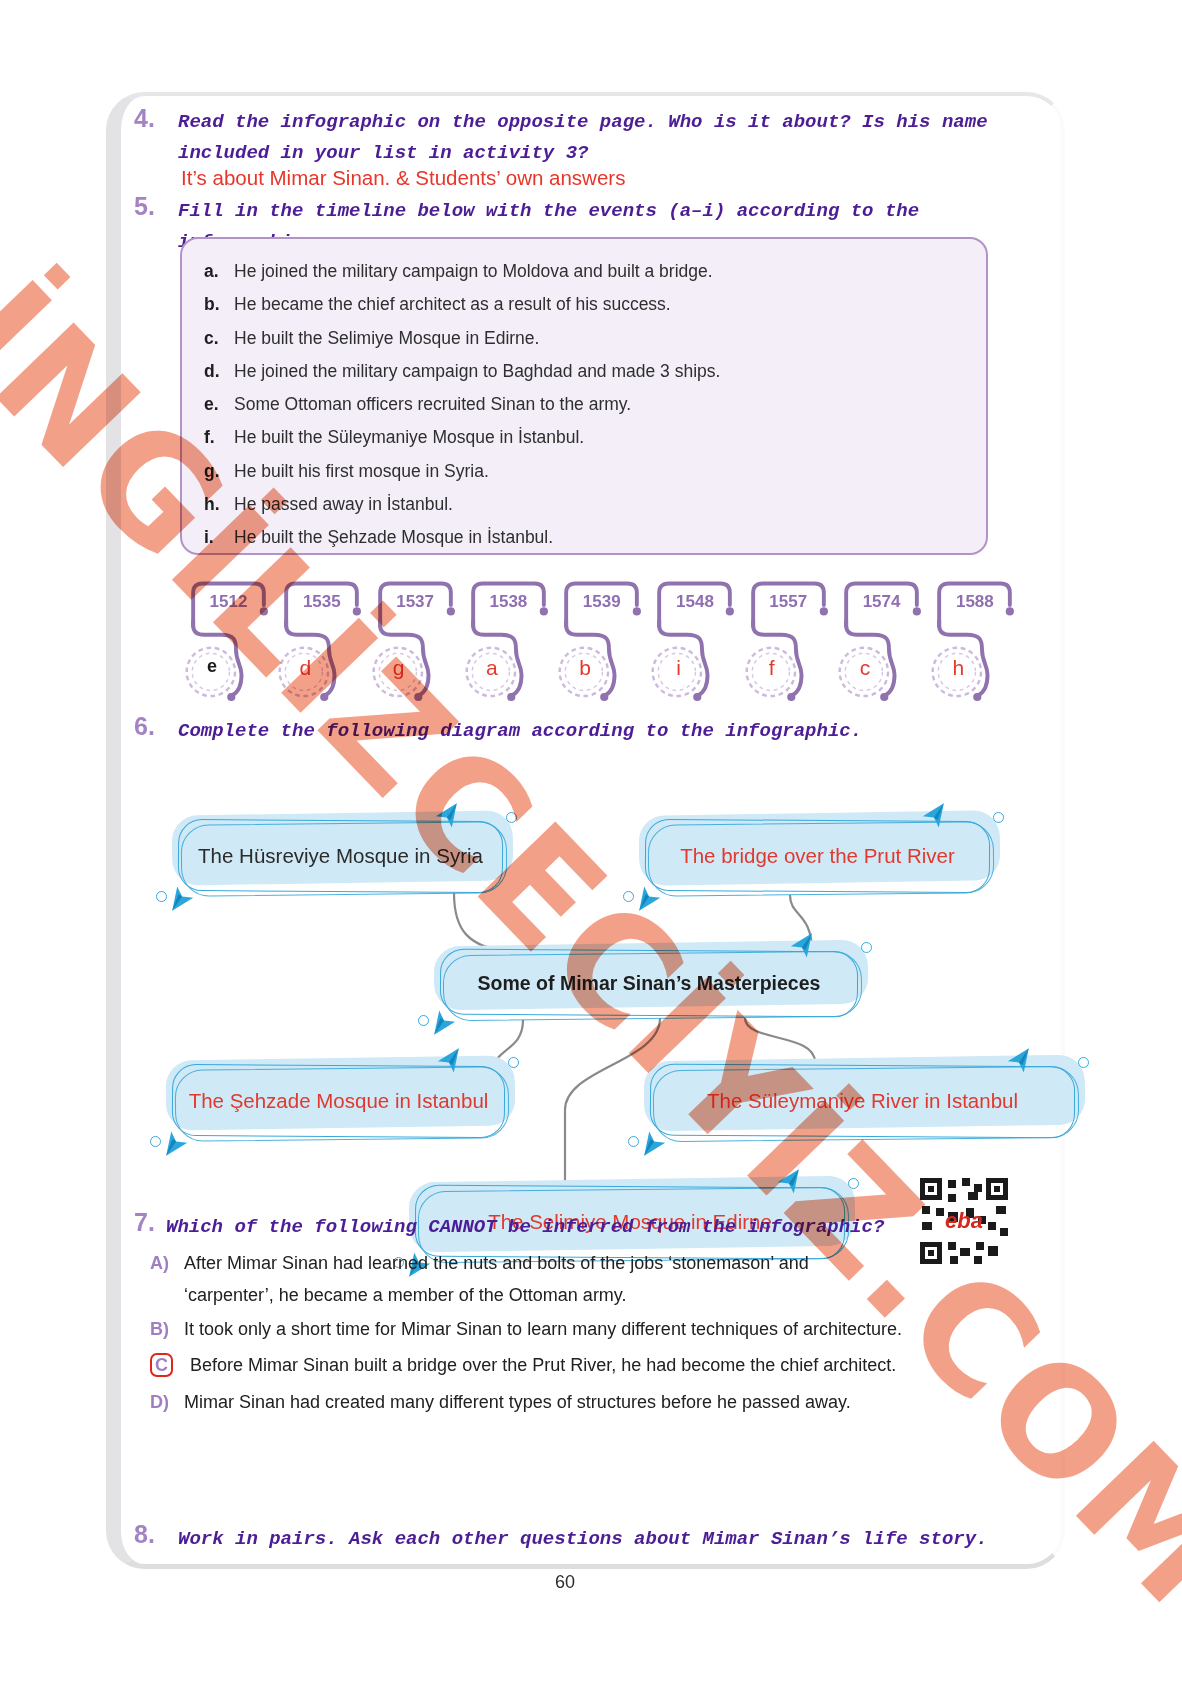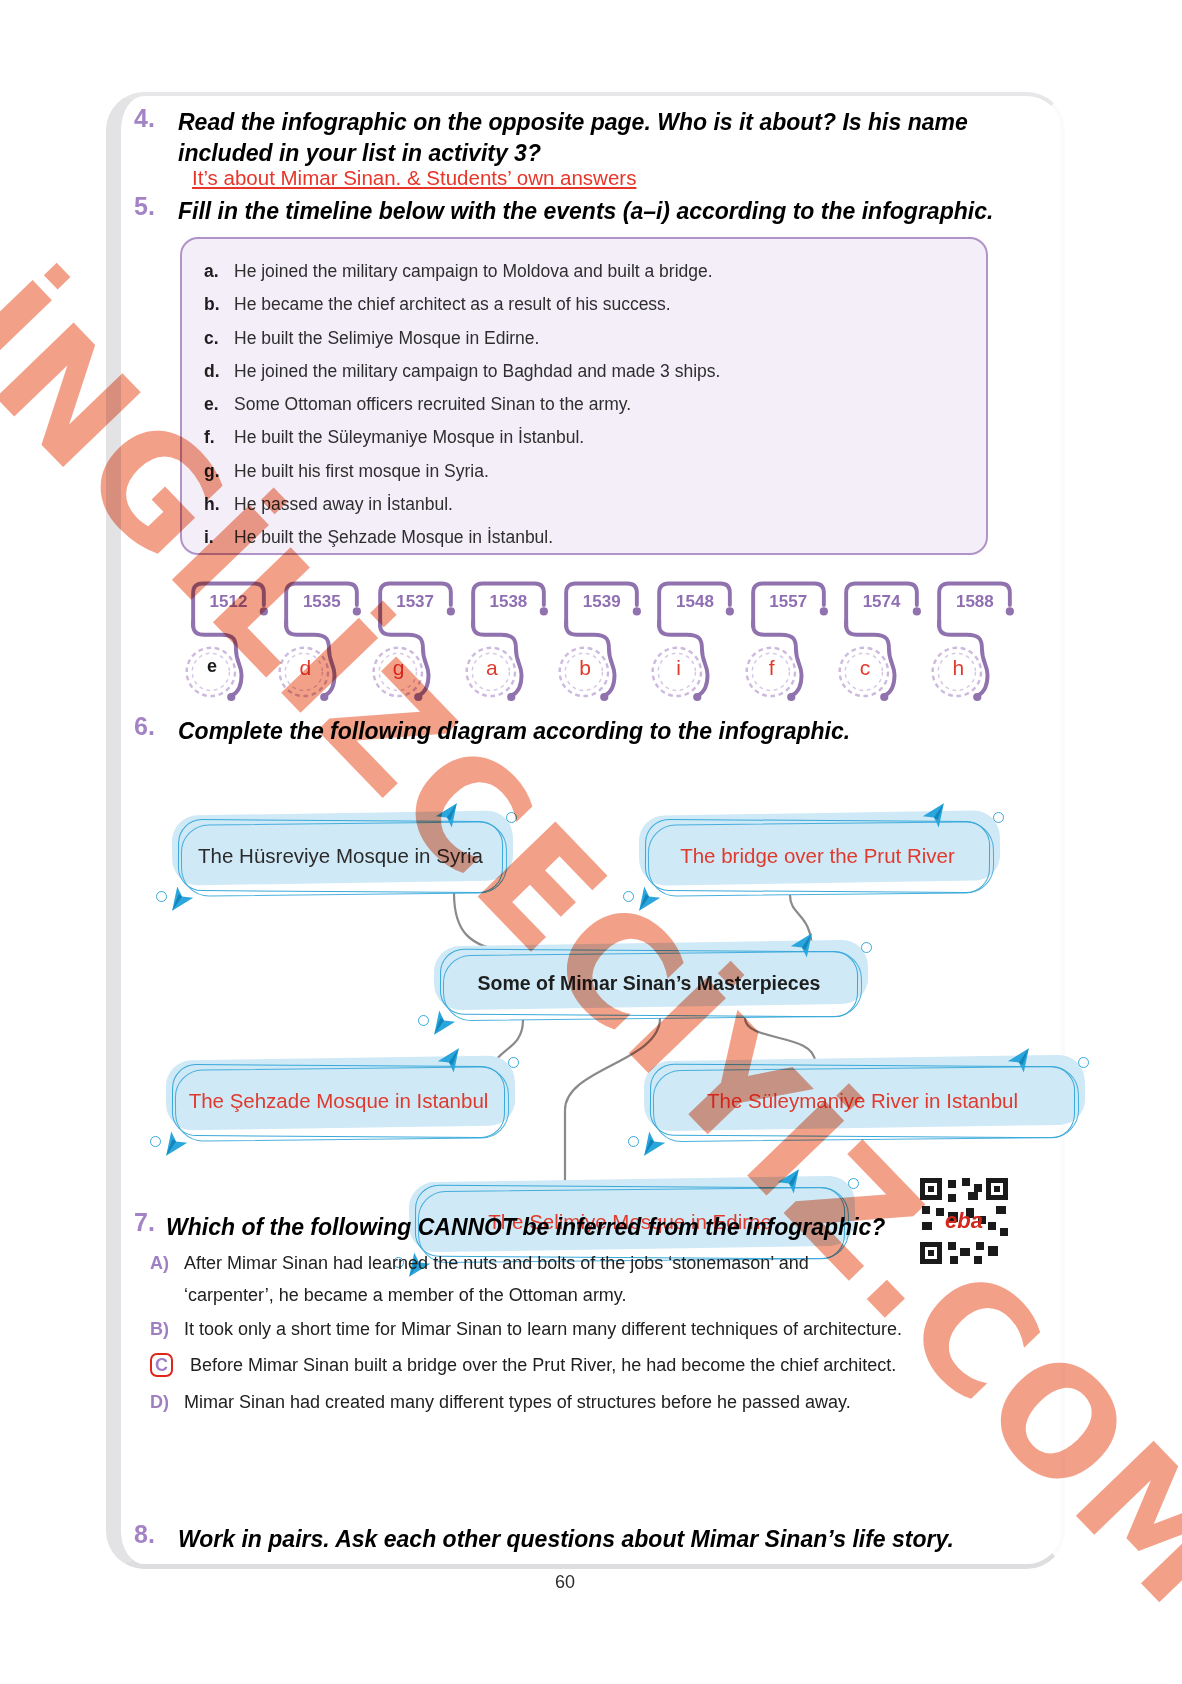--- a/index.html
+++ b/index.html
@@ -5,22 +5,22 @@
   html,body{margin:0;padding:0;background:#ffffff;}
   .page{position:relative;width:1182px;height:1684px;background:#fff;overflow:hidden;
         font-family:"Liberation Sans",sans-serif;color:#222;}
   
   .frame{position:absolute;left:106px;top:92px;width:940px;height:1468px;
          border-left:15px solid #e3e3e6;border-top:4px solid #e7e7ea;
          border-bottom:5px solid #dedee1;border-right:4px solid rgba(0,0,0,0.015);
          border-radius:38px;}
   
   .qnum{position:absolute;font-weight:bold;font-size:25px;color:#a483c5;}
-  .qstem{position:absolute;font-family:Liberation Sans, sans-serif;font-style:italic;font-weight:bold;
-         font-size:23px;color:#000000;line-height:31px;width:830px;}
+  .qstem{position:absolute;font-family:Liberation Mono, monospace;font-style:italic;font-weight:bold;
+         font-size:19px;color:#4c1d95;line-height:31px;width:830px;}
   .answer-red{position:absolute;color:#e8352a;font-size:20.5px;}
   
   .events-box{position:absolute;left:180px;top:237px;width:808px;height:318px;
               background:#f3eef8;border:2.5px solid #b193c8;border-radius:18px;
               box-sizing:border-box;padding:16px 0 0 22px;}
   .event-row{display:flex;line-height:33.3px;font-size:17.5px;color:#2e2e2e;}
   .event-letter{font-weight:bold;width:30px;color:#1d1d1d;}
   
   .timeline{position:absolute;left:182px;top:574px;width:840px;height:142px;display:flex;}
   .tcell{position:relative;width:93.3px;height:142px;}
@@ -85,21 +85,21 @@
       <path d="M7 12 L23 12 L7 16 Z" fill="#1286bb"></path>
     </symbol>
   </defs>
 </svg>
 
 <div class="page">
   <div class="frame"></div>
 
   <div class="qnum" style="left:134px;top:104px;">4.</div>
   <div class="qstem" style="left:178px;top:107px;">Read the infographic on the opposite page. Who is it about? Is his name included in your list in activity 3?</div>
-  <div class="answer-red" style="left:192px;top:166px;text-decoration:underline;">It’s about Mimar Sinan. &amp; Students’ own answers</div>
+  <div class="answer-red" style="left:181px;top:166px;">It’s about Mimar Sinan. &amp; Students’ own answers</div>
 
   <div class="qnum" style="left:134px;top:192px;">5.</div>
   <div class="qstem" style="left:178px;top:196px;">Fill in the timeline below with the events (a–i) according to the infographic.</div>
 
   <div class="events-box">
     <div class="event-row">
         <span class="event-letter">a.</span>
         <span>He joined the military campaign to Moldova and built a bridge.</span>
       </div>
     <div class="event-row">

